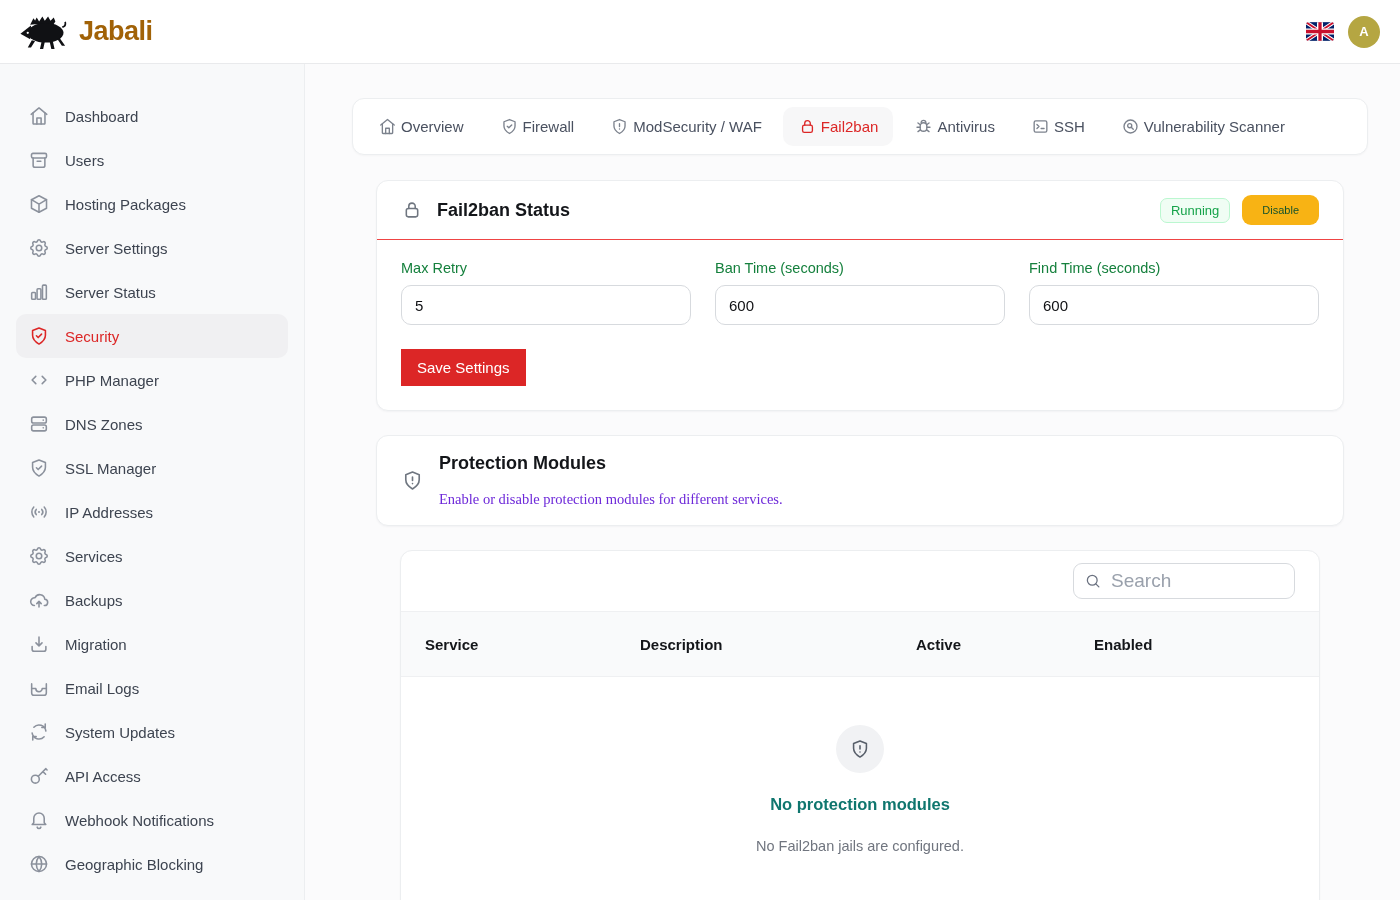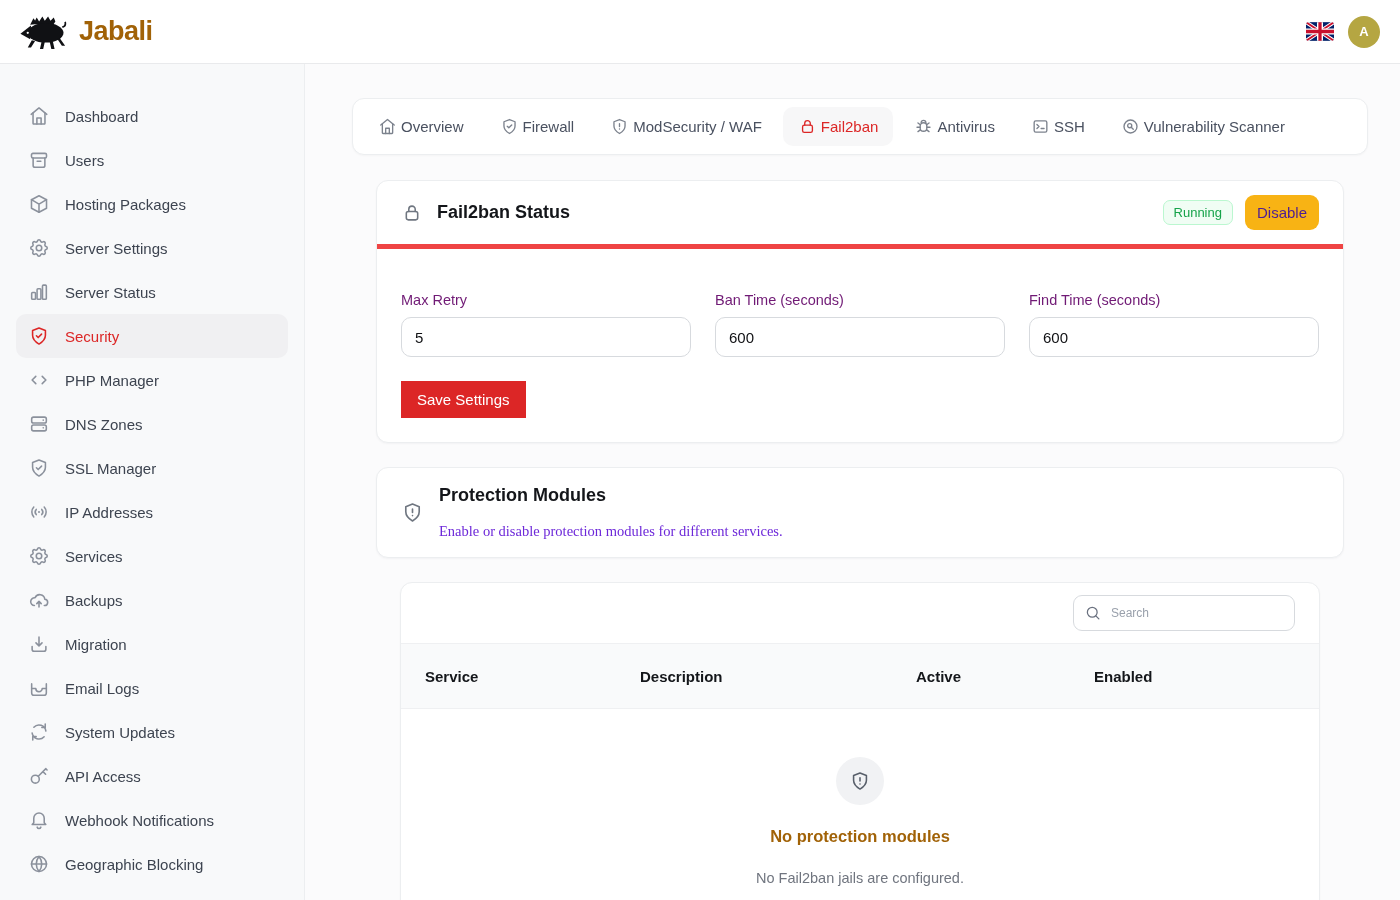--- a/index.html
+++ b/index.html
@@ -40,61 +40,61 @@
   .tab .ticon svg { width:19px; height:19px; }
   .tab.active { background:#f7f7f8; color:#dc2626; }
   .tab.active .ticon { color:#dc2626; }
 
   .cards { padding:0 24px; }
   .card { background:#fff; border:1px solid #eceef0; border-radius:12px;
     box-shadow:0 1px 2px rgba(16,24,40,.04); }
 
   
   .status-card { margin-top:25px; }
-  .card-head { display:flex; align-items:center; padding:14px 24px; border-bottom:5px solid #ef4444; min-height:56px;justify-content:flex-end; }
+  .card-head { display:flex; align-items:center; padding:14px 24px; border-bottom:1px solid #ef4444; min-height:56px;justify-content:flex-end; }
   .card-head .hicon { display:flex; width:22px; height:22px; color:#6f7680; margin-right:14px; }
   .card-head .hicon svg { width:22px; height:22px; }
   .card-title { font-size:18px; font-weight:700; color:#14161a; }
   .head-right { margin-left:auto; display:flex; align-items:center; gap:12px; }
   .badge-running { font-size:13px; color:#16a34a; background:#f0fdf4; border:1px solid #bbf7d0;
     padding:4px 10px; border-radius:7px; }
-  .btn-disable { background:#f8b314; color:#4c1d95; border:none; border-radius:9px;
-    padding:9px 12px; font-size:15px; font-family:inherit; cursor:pointer; }
+  .btn-disable { background:#f8b314; color:#14532d; border:none; border-radius:9px;
+    padding:9px 20px; font-size:11px; font-family:inherit; cursor:pointer; }
   .card-body { padding:20px 24px 24px; }
   .field-grid { display:grid; grid-template-columns:repeat(3,1fr); gap:24px; }
-  .field label { display:block; font-size:14.5px; color:#701a75; margin-bottom:9px;margin-top:23px; }
+  .field label { display:block; font-size:14.5px; color:#15803d; margin-bottom:9px; }
   .field input { width:100%; height:40px; border:1px solid #d7dade; border-radius:10px;
     padding:0 13px; font-size:15px; color:#101114; font-family:inherit; background:#fff; outline:none; }
   .btn-save { margin-top:24px; background:#dc2626; color:#fff; border:none; border-radius:0;
     padding:10px 16px; font-size:15px; font-family:inherit; cursor:pointer; }
 
   
   .modules-card { margin-top:24px; display:flex; align-items:center; gap:15px; padding:17px 24px; }
   .modules-card .micon { display:flex; width:23px; height:23px; color:#6f7680; flex:none; }
   .modules-card .micon svg { width:23px; height:23px; }
   .modules-title { font-size:18px; font-weight:700; color:#14161a; }
   .modules-sub { font-size:14.5px; color:#6d28d9; margin-top:17px;font-family:Liberation Serif, serif; }
 
   
   .table-card { margin:24px 24px 0; overflow:hidden; }
   .search-row { display:flex; justify-content:flex-end; padding:12px 24px; }
   .searchbox { position:relative; width:222px; }
   .searchbox svg { position:absolute; left:11px; top:9px; width:18px; height:18px; color:#6b7280; }
   .searchbox input { width:100%; height:36px; border:1px solid #d7dade; border-radius:9px;
-    padding:0 12px 0 37px; font-size:12px; color:#101114; font-family:inherit; outline:none; }
+    padding:0 12px 0 37px; font-size:19px; color:#101114; font-family:inherit; outline:none; }
   .searchbox input::placeholder { color:#9aa1ac; }
   .thead { display:grid; grid-template-columns:215px 276px 178px 1fr; align-items:center;
     background:#f9fafb; border-top:1px solid #eff0f2; border-bottom:1px solid #eff0f2;
     height:66px; padding:0 24px; }
   .thead .th { font-size:15px; font-weight:700; color:#14161a; }
   .empty { text-align:center; padding:48px 0 120px; }
   .empty-circle { width:48px; height:48px; border-radius:50%; background:#f1f2f4; margin:0 auto;
     display:flex; align-items:center; justify-content:center; color:#585f6a; }
   .empty-circle svg { width:22px; height:22px; }
-  .empty-title { font-size:16.5px; font-weight:700; color:#a16207; margin-top:22px; }
+  .empty-title { font-size:16.5px; font-weight:700; color:#0f766e; margin-top:22px; }
   .empty-sub { font-size:14.5px; color:#70757f; margin-top:24px; }
 
   svg.stroke { fill:none; stroke:currentColor; stroke-width:1.7; stroke-linecap:round; stroke-linejoin:round; }
 </style>
 </head>
 <body>
 
 <header class="topbar">
   <div class="brand">
     <svg viewBox="0 0 64 44">

